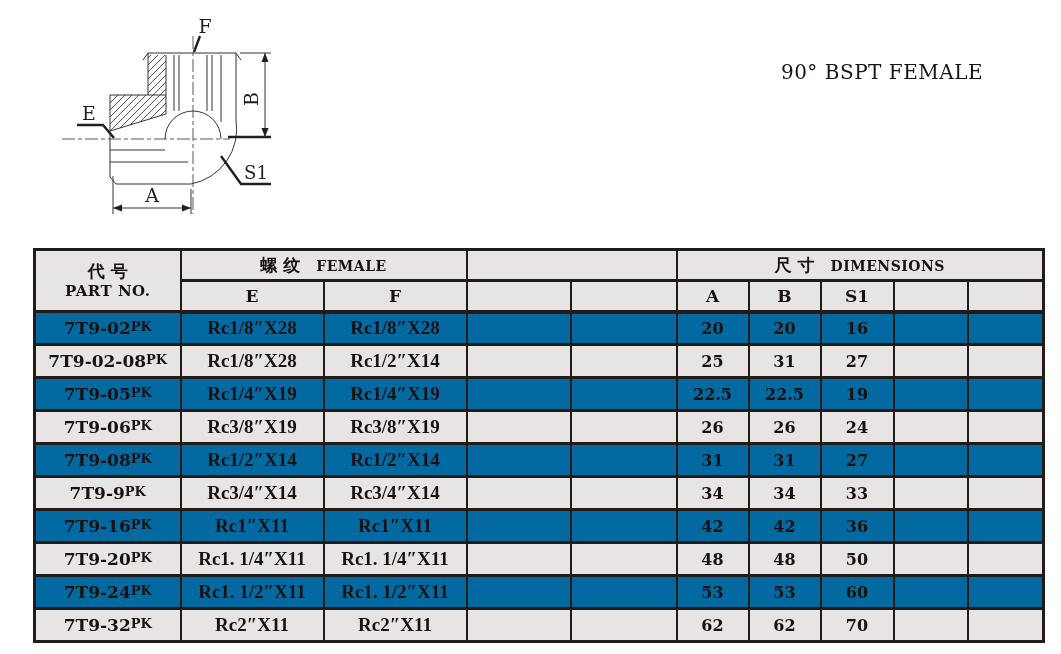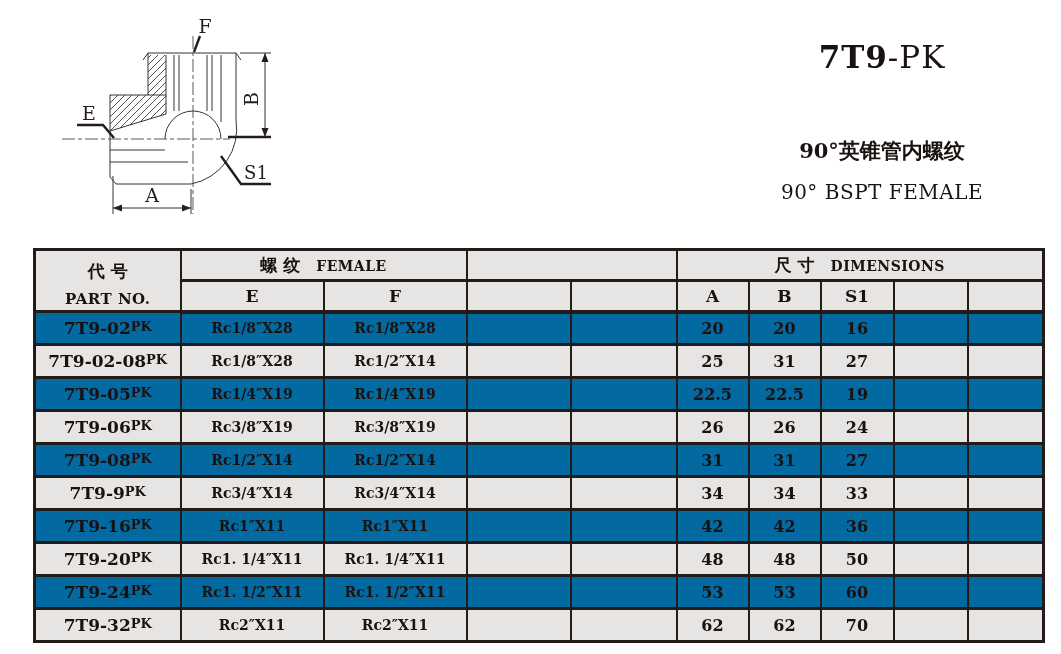--- a/index.html
+++ b/index.html
@@ -41,24 +41,24 @@
     padding:0;white-space:nowrap;overflow:hidden;
     font-weight:bold;
   }
   thead tr{background:var(--stripe);height:31px;}
   thead tr.hdr-top th{border-bottom-width:2px;}
   thead tr.hdr-sub th{border-bottom-width:4px;font-size:17px;}
   tbody tr{height:33px;background:#0369a1;}
   tbody tr:nth-child(even){background:var(--stripe);}
   .hdr-cn{font-size:17px;}
   .hdr-en{font-size:14px;margin-left:16px;letter-spacing:0.5px;}
-  .hdr-stack div{line-height:1.25;margin-top:8px;}
+  .hdr-stack div{line-height:1.25;}
   .hdr-stack .hdr-en{margin-left:0;font-size:15px;}
   td.c-part{font-size:17px;}
-  td.c-thread{font-size:14px;}
+  td.c-thread{font-size:19px;font-family:Liberation Serif, serif;}
   td.c-dim{font-size:16px;}
   .part-sup{font-size:13px;position:relative;top:-3px;}
 </style>
 </head>
 <body>
 
 <svg class="drawing" viewBox="0 0 262 227">
   <defs>
     <pattern id="hatch" width="7" height="7" patternUnits="userSpaceOnUse">
       <path d="M0,7 L7,0" stroke="#57504c" stroke-width="1"></path>
@@ -120,22 +120,20 @@
     <text class="lbl" x="147" y="25" text-anchor="middle">F</text>
     <path class="thick" d="M 142 28 L 136 44"></path>
   </g>
   <g>
     <text class="lbl" style="font-size:18px" x="198" y="171" text-anchor="middle">S1</text>
     <path class="thick" d="M 163 148 L 183 176 L 213 176"></path>
   </g>
 </svg>
 
 <div class="title-block">
-  <div class="model"><span class="series">7T9</span><span class="suffix">-PK</span></div>
-  <div class="subtitle-cn">90°英锥管内螺纹</div>
   <div class="subtitle-en">90° BSPT  FEMALE</div>
 </div>
 
 <table class="spec">
   <colgroup>
     <col style="width:146px">
       <col style="width:143px">
       <col style="width:143px">
     <col style="width:104px">
       <col style="width:106px">

